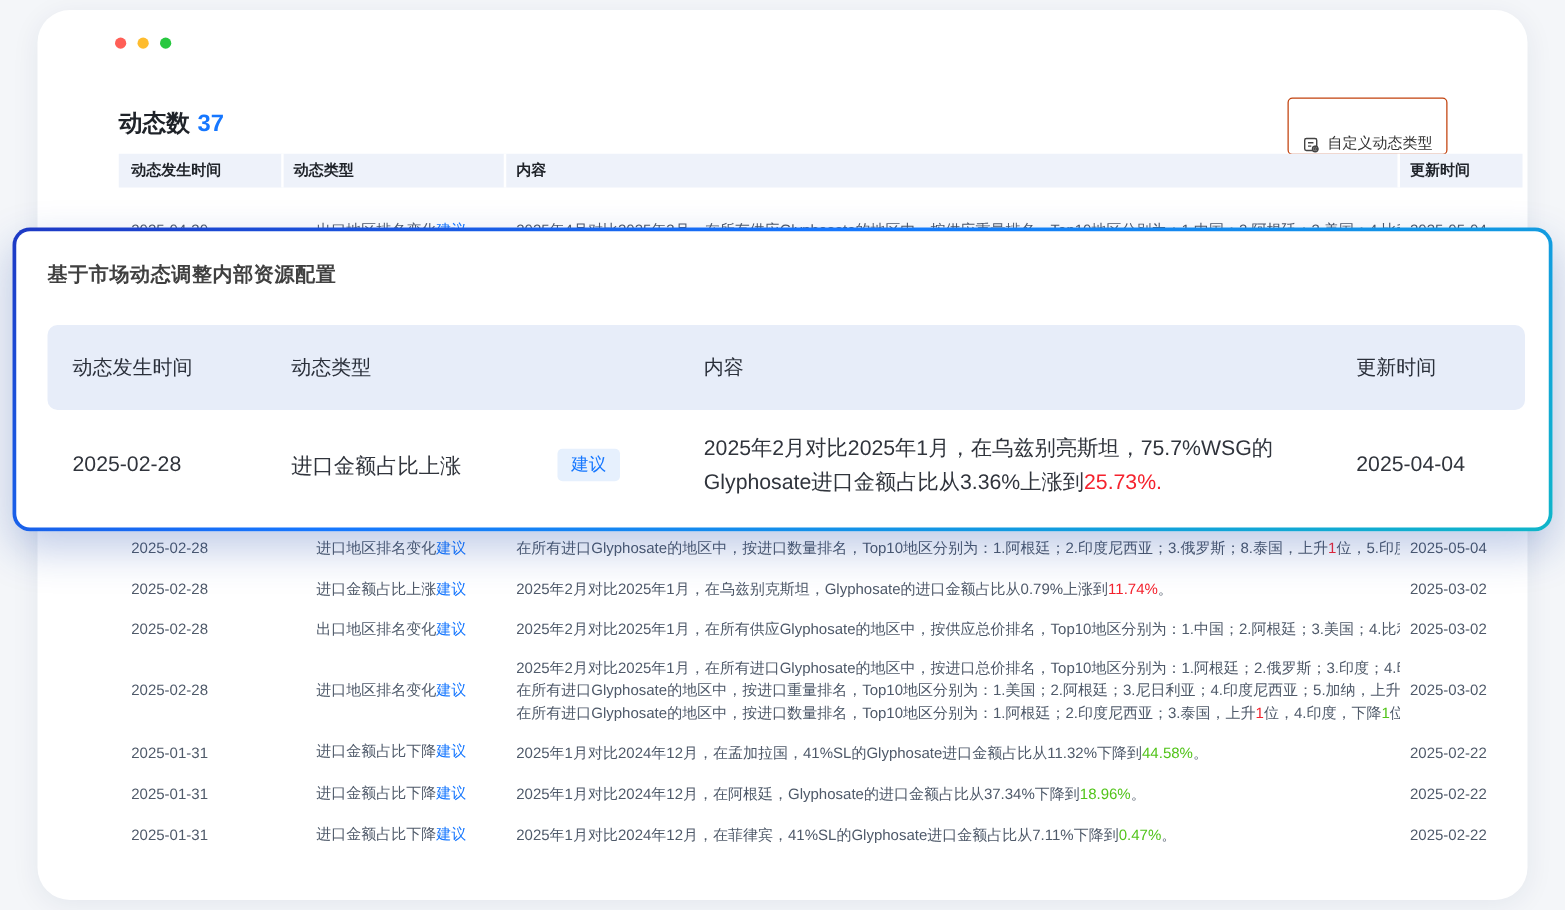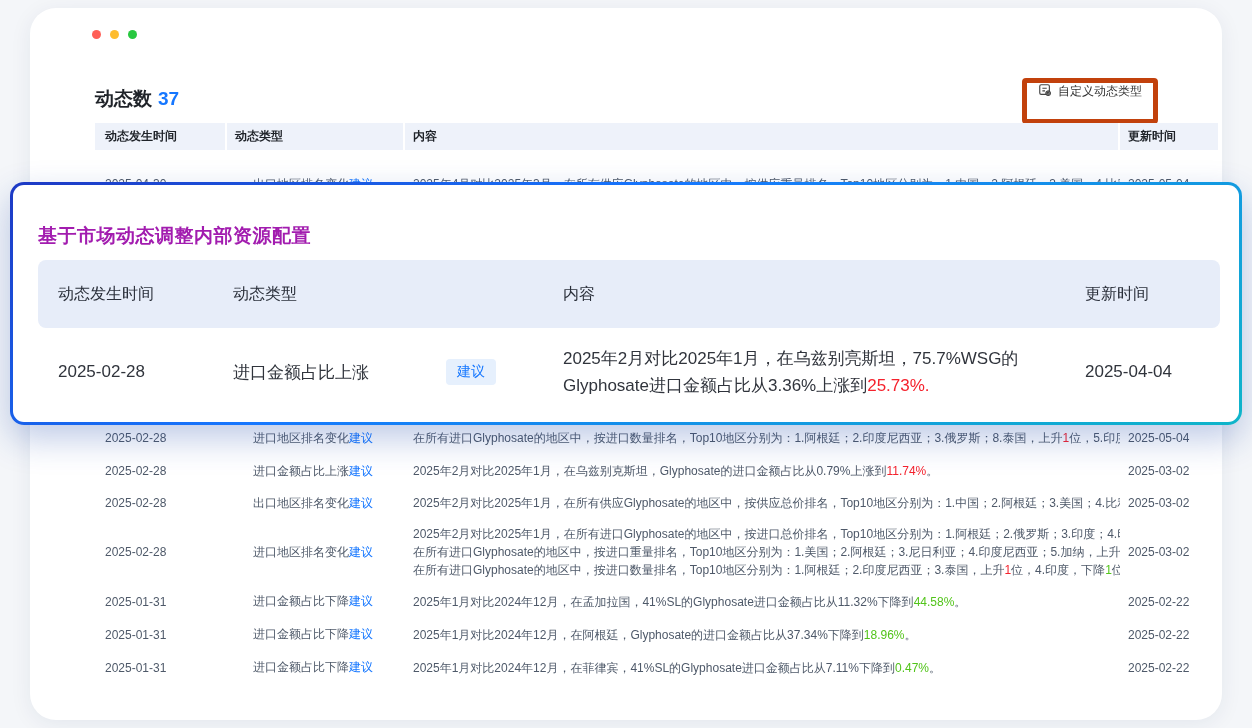--- a/index.html
+++ b/index.html
@@ -16,22 +16,22 @@
     box-shadow:0 4px 22px rgba(20,40,80,0.07);
   }
   .traffic { position:absolute; left:62px; top:22px; display:flex; gap:9px; }
   .traffic .dot { width:9px; height:9px; border-radius:50%; }
 
   .page-head { position:absolute; left:65px; top:78px; font-size:19px; font-weight:bold; color:#1f2329; }
   .page-head .count { color:#1677ff; margin-left:6px; }
 
   .custom-btn {
     position:absolute; right:64px; top:70px; height:46px;
-    display:flex; align-items:flex-start; gap:6px;
-    border:5px solid #c2410c; border-radius:4px; background:#fff;
+    display:flex; align-items:flex-end; gap:6px;
+    border:1px solid #c2410c; border-radius:4px; background:#fff;
     padding:0 11px; font-size:12px; color:#333; cursor:pointer;
   }
   .custom-btn svg { display:block; }
 
   
   .grid { display:grid; grid-template-columns:132px 178px 715px 98px; }
   .thead { position:absolute; left:65px; top:115px; width:1123px; height:27px; }
   .thead .hcell {
     background:#eef2fa; font-size:12px; font-weight:bold; color:#1f2329;
     line-height:27px; padding-left:10px; border-right:2px solid #fff;
@@ -58,22 +58,22 @@
 
   
   .overlay {
     position:absolute; left:10px; top:182px; width:1232px; height:243px;
     border-radius:14px; padding:3px; z-index:5;
     background:linear-gradient(150deg,#1d39c4 0%,#1677ff 40%,#0fb5c9 100%);
     box-shadow:0 14px 34px rgba(25,70,170,0.28);
   }
   .overlay-inner { width:100%; height:100%; background:#fff; border-radius:11px; position:relative; }
   .overlay-title {
-    position:absolute; left:25px; top:38px;
-    font-size:19px; font-weight:bold; color:#a21caf; letter-spacing:0.5px;
+    position:absolute; left:25px; top:25px;
+    font-size:16px; font-weight:bold; color:#404040; letter-spacing:0.5px;
   }
   .ogrid { display:grid; grid-template-columns:175px 210px 120px 505px 172px; }
   .ohead {
     position:absolute; left:25px; top:75px; width:1182px; height:68px;
     background:#e7edf9; border-radius:8px; align-items:center;
     font-size:16px; color:#2a2f3a;
   }
   .ohead .ohcell { padding-left:20px; }
   .ohead .ohcell.c4 { padding-left:37px; }
   .orow {

